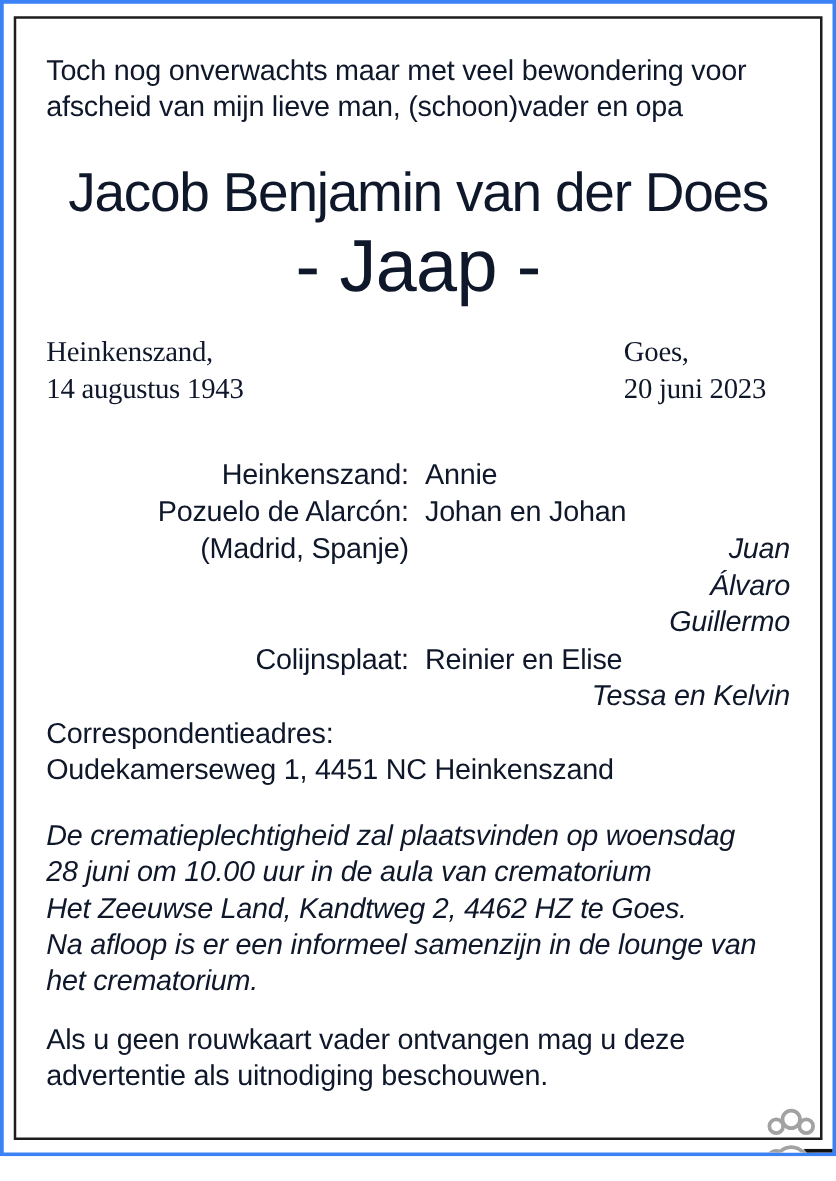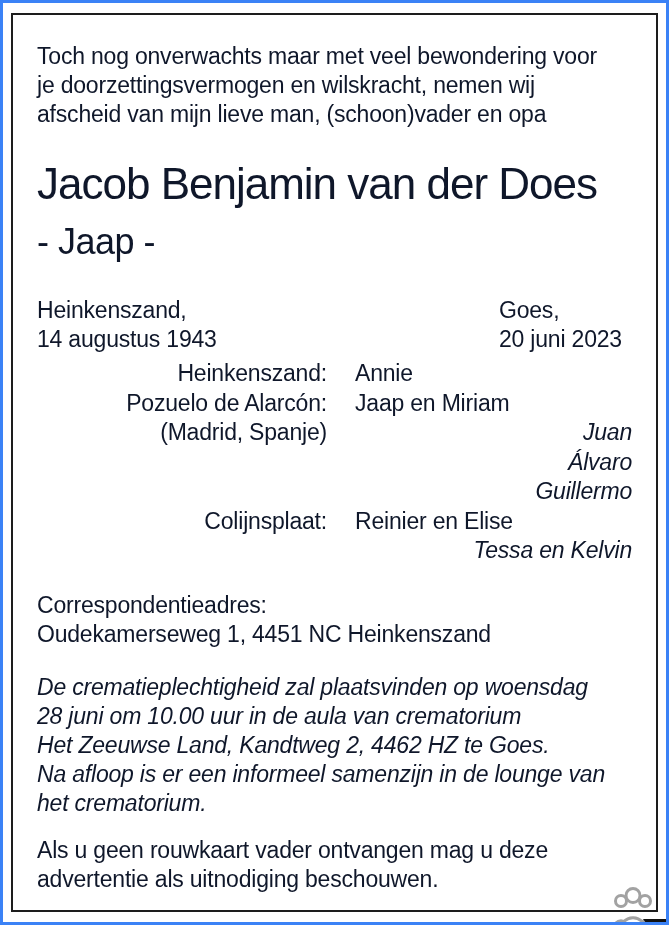--- a/index.html
+++ b/index.html
@@ -25,45 +25,45 @@
     left: 10px; top: 12px; right: 10px;
     padding: 0 24px;
   }
   .line {
     font-size: 23px;
     line-height: 29px;
     letter-spacing: -0.2px;
     white-space: nowrap;
   }
   .intro { margin-top: 27px; }
-  .title-block { margin-top: 26px; text-align: left; }
+  .title-block { margin-top: 26px; text-align: center; }
   .deceased-name {
     font-size: 44px;
     line-height: 58px;
     letter-spacing: -1px;
     white-space: nowrap;
   }
   .nickname {
-    font-size: 36px;
+    font-size: 59px;
     line-height: 58px;
     letter-spacing: -0.5px;
     white-space: nowrap;
   }
-  .dates { margin-top: 25px; position: relative; height: 58px; }
+  .dates { margin-top: 25px; position: relative; height: 58px; font-family: Liberation Serif, serif; }
   .death-block { position: absolute; left: 462px; top: 0; }
   .family-grid {
-    margin-top: 5px;
+    margin-top: 40px;
     display: grid;
     grid-template-columns: 290px 1fr;
-    column-gap: 28px;
+    column-gap: 13px;
   }
   .family-grid .line { line-height: 29.5px; }
   .fam-place { text-align: right; }
   .italic { font-style: italic; text-align: right; }
-  .correspondence { margin-top: 25px; }
+  .correspondence { }
   .ceremony { margin-top: 24px; font-style: italic; }
   .closing { margin-top: 18px; }
   .people-icon {
     position: absolute;
     left: 604px; top: 882px;
     width: 52px; height: 52px;
   }
   .corner-marker {
     position: absolute;
     left: 640px; top: 916px;
@@ -73,21 +73,20 @@
 </head>
 <body>
 
 <div class="page">
   <div class="inner-frame"></div>
 
   <div class="content">
 
     <div class="intro">
       <div class="line">Toch nog onverwachts maar met veel bewondering voor</div>
-      <div class="line">je doorzettingsvermogen en wilskracht, nemen wij</div>
       <div class="line">afscheid van mijn lieve man, (schoon)vader en opa</div>
     </div>
 
     <div class="title-block">
       <div class="deceased-name">Jacob Benjamin van der Does</div>
       <div class="nickname">- Jaap -</div>
     </div>
 
     <div class="dates">
       <div class="birth-block">
@@ -98,21 +97,21 @@
         <div class="line">Goes,</div>
         <div class="line">20 juni 2023</div>
       </div>
     </div>
 
     <div class="family-grid">
       <div class="line fam-place">Heinkenszand:</div>
       <div class="line fam-name">Annie</div>
 
       <div class="line fam-place">Pozuelo de Alarcón:</div>
-      <div class="line fam-name">Jaap en Miriam</div>
+      <div class="line fam-name">Johan en Johan</div>
 
       <div class="line fam-place">(Madrid, Spanje)</div>
       <div class="line fam-name italic">Juan</div>
 
       <div class="line fam-place"></div>
       <div class="line fam-name italic">Álvaro</div>
 
       <div class="line fam-place"></div>
       <div class="line fam-name italic">Guillermo</div>
 

